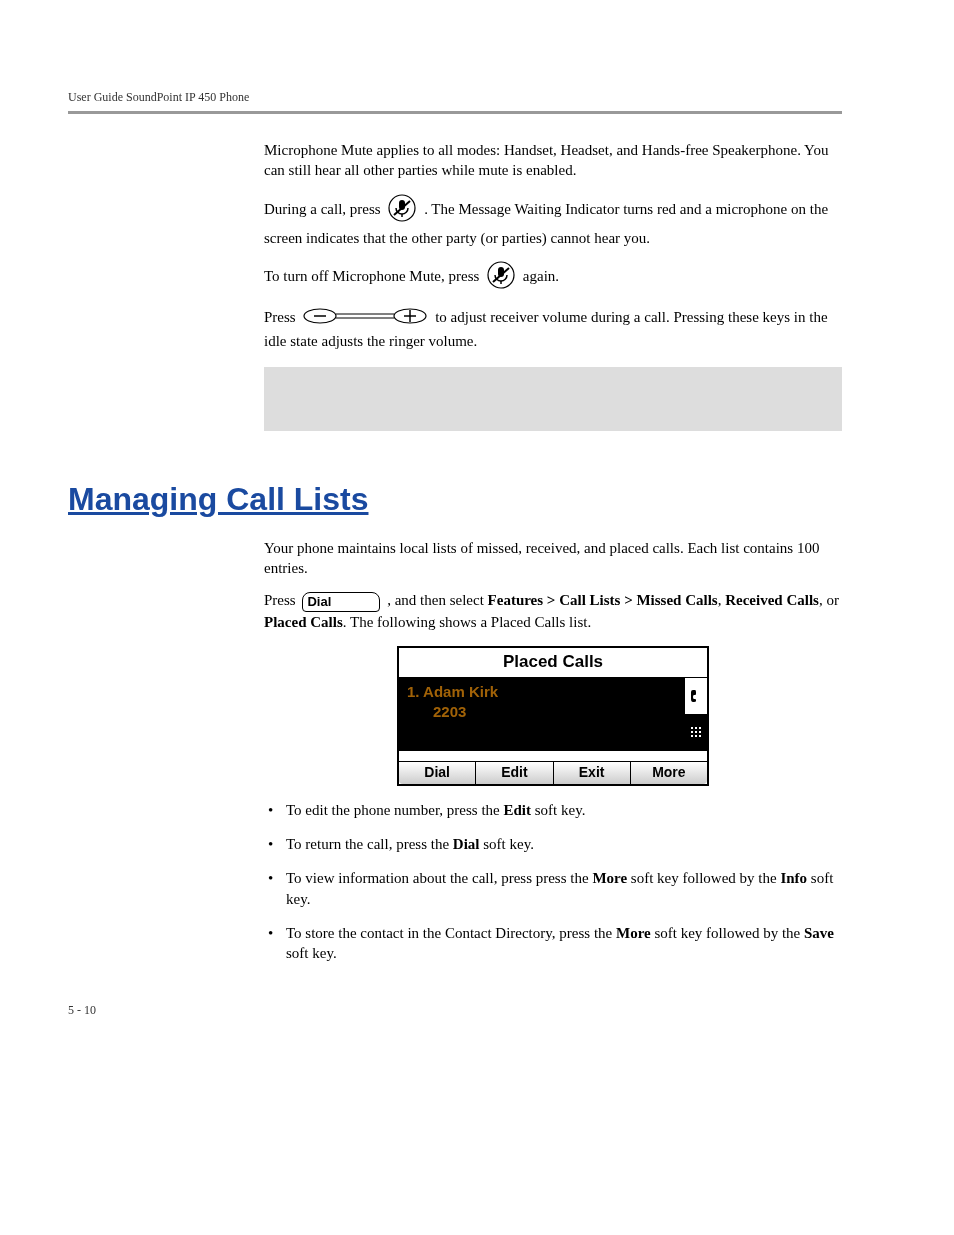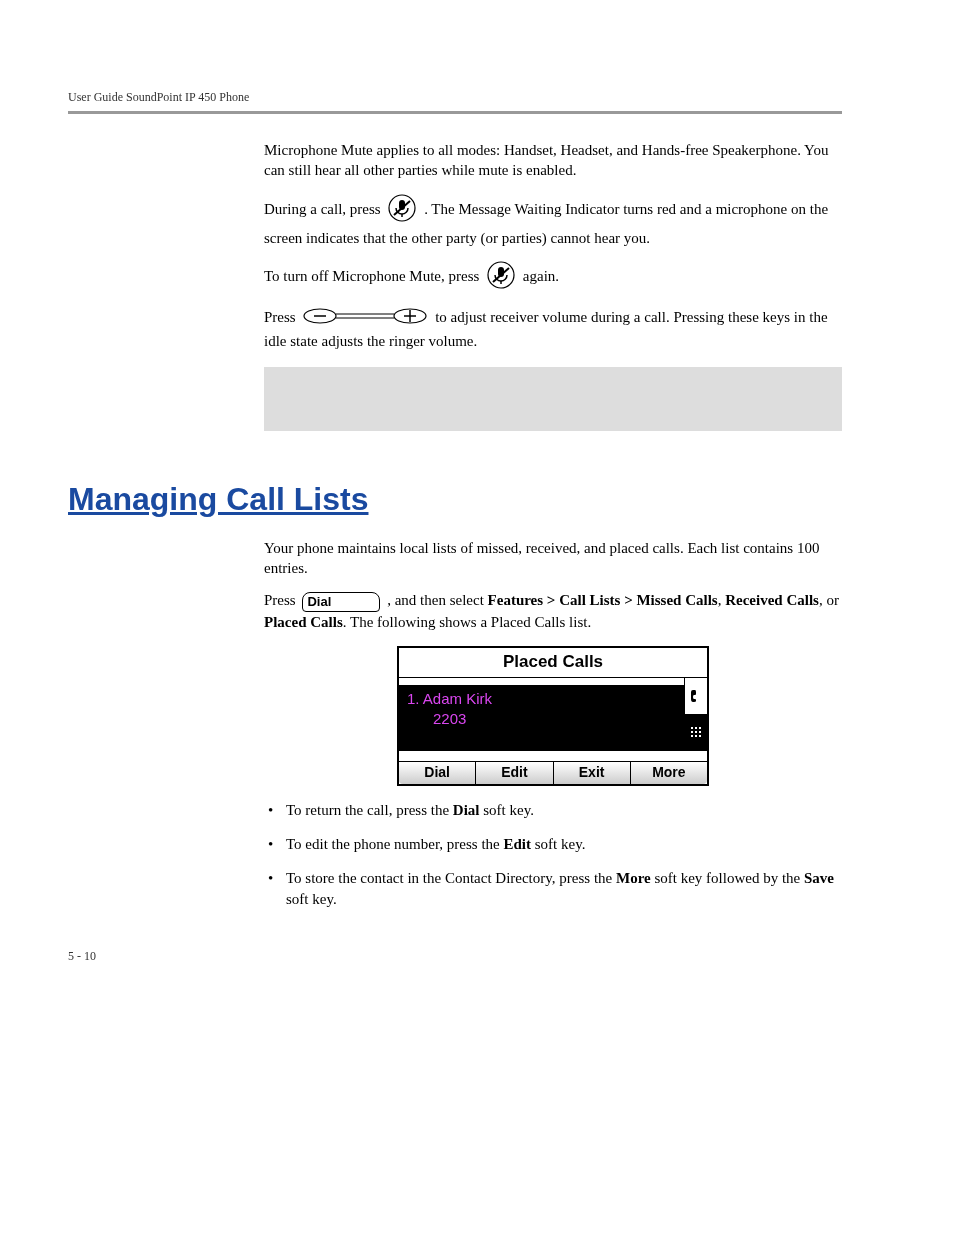--- a/index.html
+++ b/index.html
@@ -82,25 +82,24 @@
     padding: 3px 0;
     border-bottom: 1px solid #000;
   }
   .lcd-body {
     display: flex;
     min-height: 72px;
   }
   .lcd-left {
     flex: 1;
     background: #000;
-    color: #d946ef;
+    color: #a16207;
     padding: 4px 8px;
-    font-weight: normal;
+    font-weight: bold;
     font-size: 15px;
-    margin-top: 7px;
   }
   .lcd-name { }
   .lcd-num { margin-left: 26px; }
   .lcd-side {
     width: 22px;
     display: flex;
     flex-direction: column;
     border-left: 1px solid #000;
   }
   .lcd-side-cell {
@@ -252,24 +251,27 @@
       <div class="lcd-softkeys">
         <div>Dial</div>
         <div>Edit</div>
         <div>Exit</div>
         <div>More</div>
       </div>
     </div>
 
     <ul class="bullets">
       <li>
+        <span>To edit the phone number, press the </span><b>Edit</b><span> soft key.</span>
+      </li>
+      <li>
         <span>To return the call, press the </span><b>Dial</b><span> soft key.</span>
       </li>
       <li>
-        <span>To edit the phone number, press the </span><b>Edit</b><span> soft key.</span>
+        <span>To view information about the call, press press the </span><b>More</b><span> soft key followed by the </span><b>Info</b><span> soft key.</span>
       </li>
       <li>
         <span>To store the contact in the Contact Directory, press the </span><b>More</b><span> soft key followed by the </span><b>Save</b><span> soft key.</span>
       </li>
     </ul>
   </div>
 
   <div class="page-num">5 - 10</div>
 </div>
 

